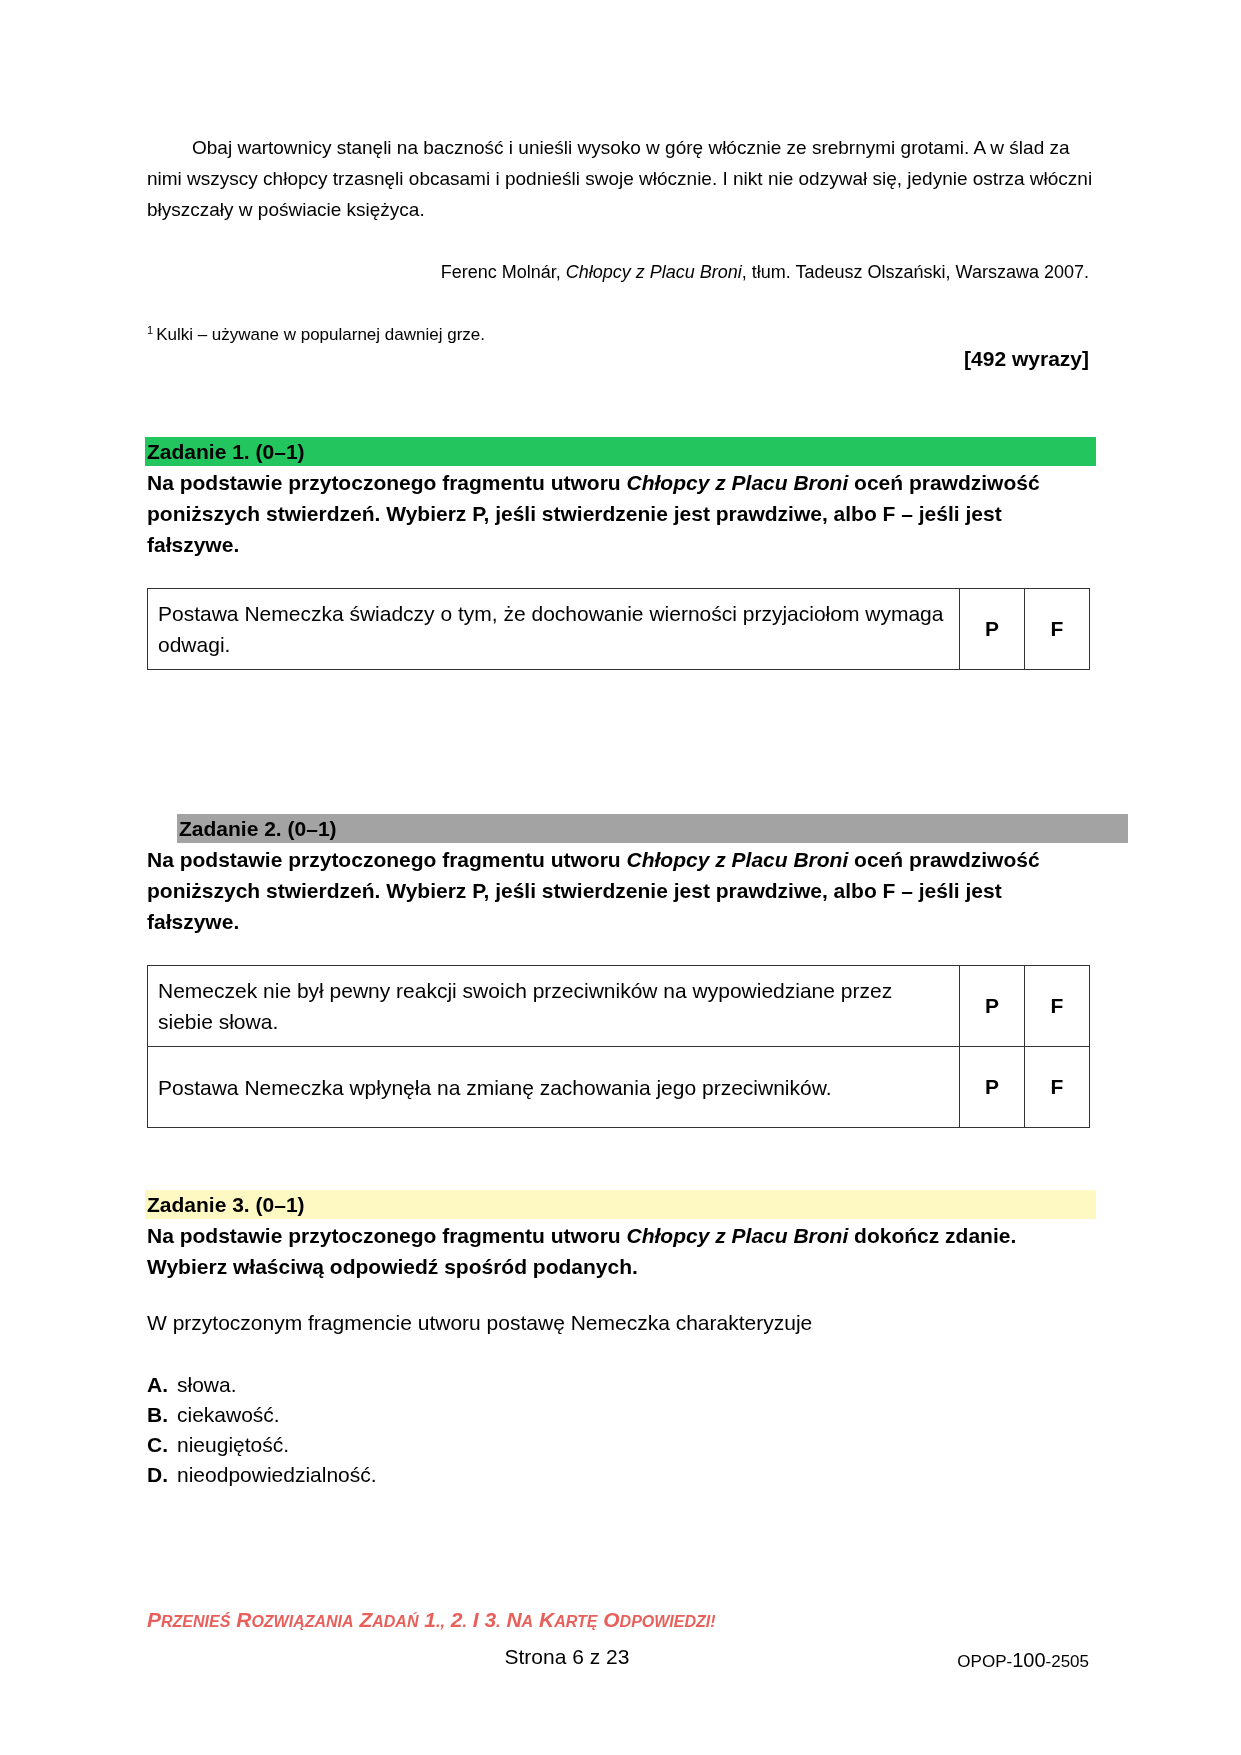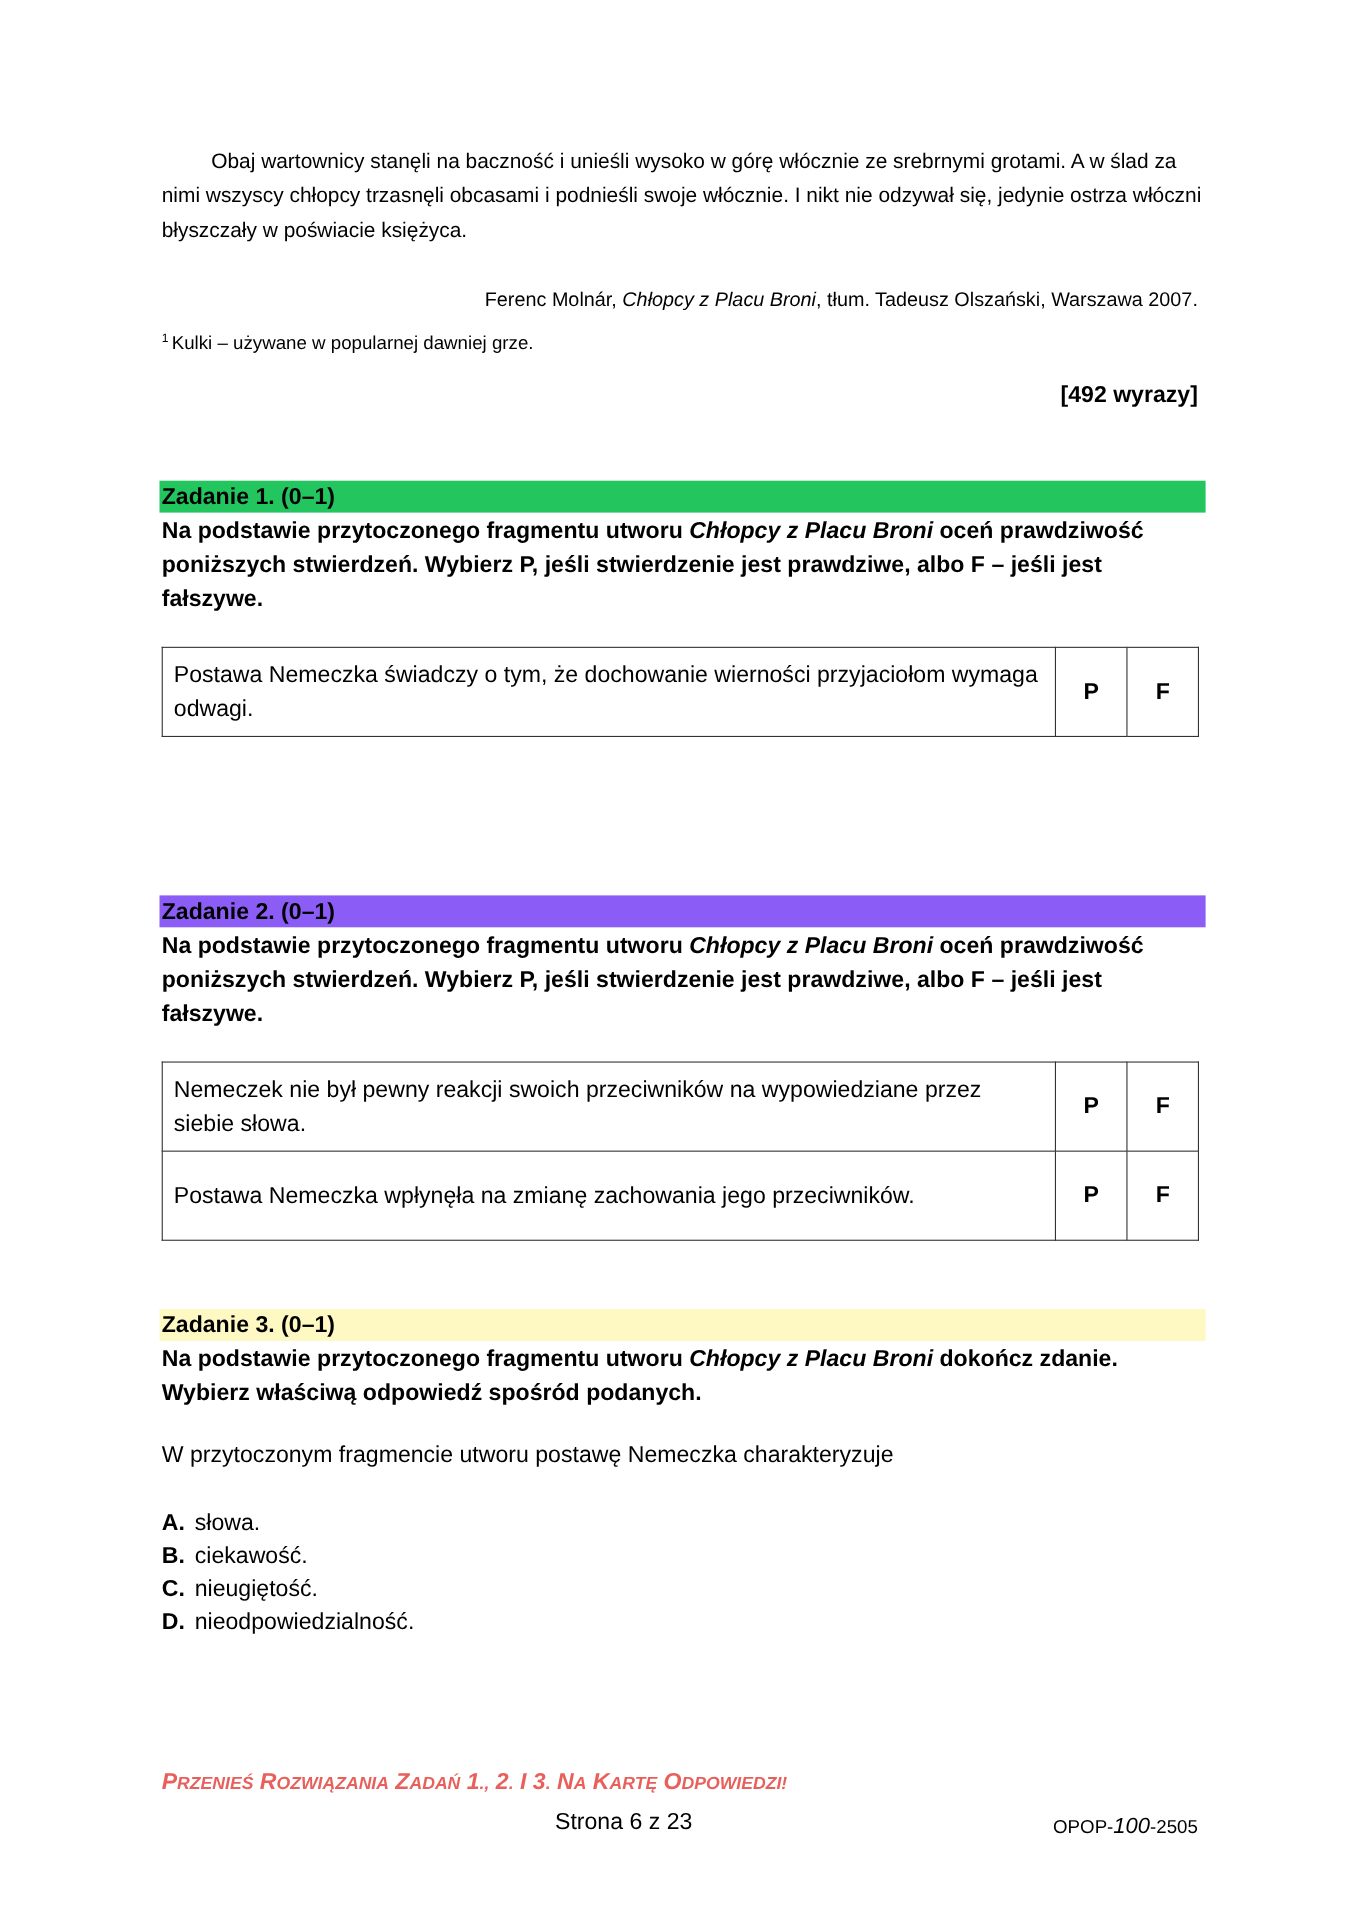--- a/index.html
+++ b/index.html
@@ -2,39 +2,39 @@
 <html><head>
 <meta charset="utf-8">
 <style>
   html, body { margin: 0; padding: 0; background: #ffffff; }
   body { width: 1241px; height: 1755px; position: relative; overflow: hidden;
          font-family: "Liberation Sans", sans-serif; color: #000; }
   .abs { position: absolute; }
   .para { left: 147px; width: 950px; font-size: 19px; line-height: 31px; }
   .para .indent { display: inline-block; width: 45px; }
   .citation { right: 152px; top: 262px; font-size: 18px; }
-  .footnote { left: 147px; top: 302px; font-size: 17px; }
+  .footnote { left: 147px; top: 324px; font-size: 17px; }
   .footnote sup { font-size: 11px; vertical-align: 6px; margin-right: 3px; }
   .wordcount { right: 152px; top: 347px; font-size: 21px; font-weight: bold; }
   .task-header { left: 145px; width: 951px; height: 29px; background: #b3d49c;
                  font-weight: bold; font-size: 21px; line-height: 29px; padding-left: 2px; box-sizing: border-box; }
   .instr { left: 147px; width: 940px; font-size: 21px; line-height: 31px; font-weight: bold; }
   .instr i { font-style: italic; }
   table.pf { position: absolute; left: 147px; width: 943px; border-collapse: collapse; padding-left: 44px; }
   table.pf td { border: 1px solid #333; font-size: 21px; height: 81px; box-sizing: border-box; }
   table.pf td.stmt { padding: 6px 10px; line-height: 31px; vertical-align: middle; }
   table.pf td.opt { width: 65px; text-align: center; font-weight: bold; cursor: pointer; }
   .lead { left: 147px; font-size: 21px; }
   .options { left: 147px; font-size: 21px; line-height: 30px; }
   .options .letter { font-weight: bold; display: inline-block; min-width: 30px; }
   .transfer { left: 147px; top: 1608px; font-size: 21px; font-weight: bold; font-style: italic; color: #e8605c; }
   .transfer .sc { font-size: 16px; }
   .pagenum { left: 0; width: 1134px; text-align: center; top: 1645px; font-size: 21px; }
   .code { right: 152px; top: 1649px; font-size: 17px; }
-  .code .big { font-size: 20px; font-style: italic; }
+  .code .big { font-size: 20px; }
 </style>
 </head>
 <body>
 
 <div class="abs para" style="top:132px;"><span class="indent"></span><span>Obaj wartownicy stanęli na baczność i unieśli wysoko w górę włócznie ze srebrnymi grotami. A w ślad za nimi wszyscy chłopcy trzasnęli obcasami i podnieśli swoje włócznie. I nikt nie odzywał się, jedynie ostrza włóczni błyszczały w poświacie księżyca.</span></div>
 
 <div class="abs citation"><span>Ferenc Molnár, </span><i>Chłopcy z Placu Broni</i><span>, tłum. Tadeusz Olszański, Warszawa 2007.</span></div>
 
 <div class="abs footnote"><sup>1</sup><span>Kulki – używane w popularnej dawniej grze.</span></div>
 
@@ -45,21 +45,21 @@
 <table class="pf" style="top:588px;">
   <tbody>
       <tr>
     <td class="stmt">Postawa Nemeczka świadczy o tym, że dochowanie wierności przyjaciołom wymaga odwagi.</td>
     <td class="opt">P</td>
     <td class="opt">F</td>
   </tr>
 </tbody>
   </table>
 
-<div class="abs task-header" style="top: 814px; background: #8b5cf6;">Zadanie 2. (0–1)</div>
+<div class="abs task-header" style="top: 814px; background: #a3a3a3; margin-left: 32px;">Zadanie 2. (0–1)</div>
 <div class="abs instr" style="top:844px;"><span>Na podstawie przytoczonego fragmentu utworu </span><i>Chłopcy z Placu Broni</i><span> oceń prawdziwość poniższych stwierdzeń. Wybierz P, jeśli stwierdzenie jest prawdziwe, albo F – jeśli jest fałszywe.</span></div>
 <table class="pf" style="top:965px;">
   <tbody>
       <tr>
     <td class="stmt">Nemeczek nie był pewny reakcji swoich przeciwników na wypowiedziane przez siebie słowa.</td>
     <td class="opt">P</td>
     <td class="opt">F</td>
   </tr>
   <tr>
     <td class="stmt">Postawa Nemeczka wpłynęła na zmianę zachowania jego przeciwników.</td>

